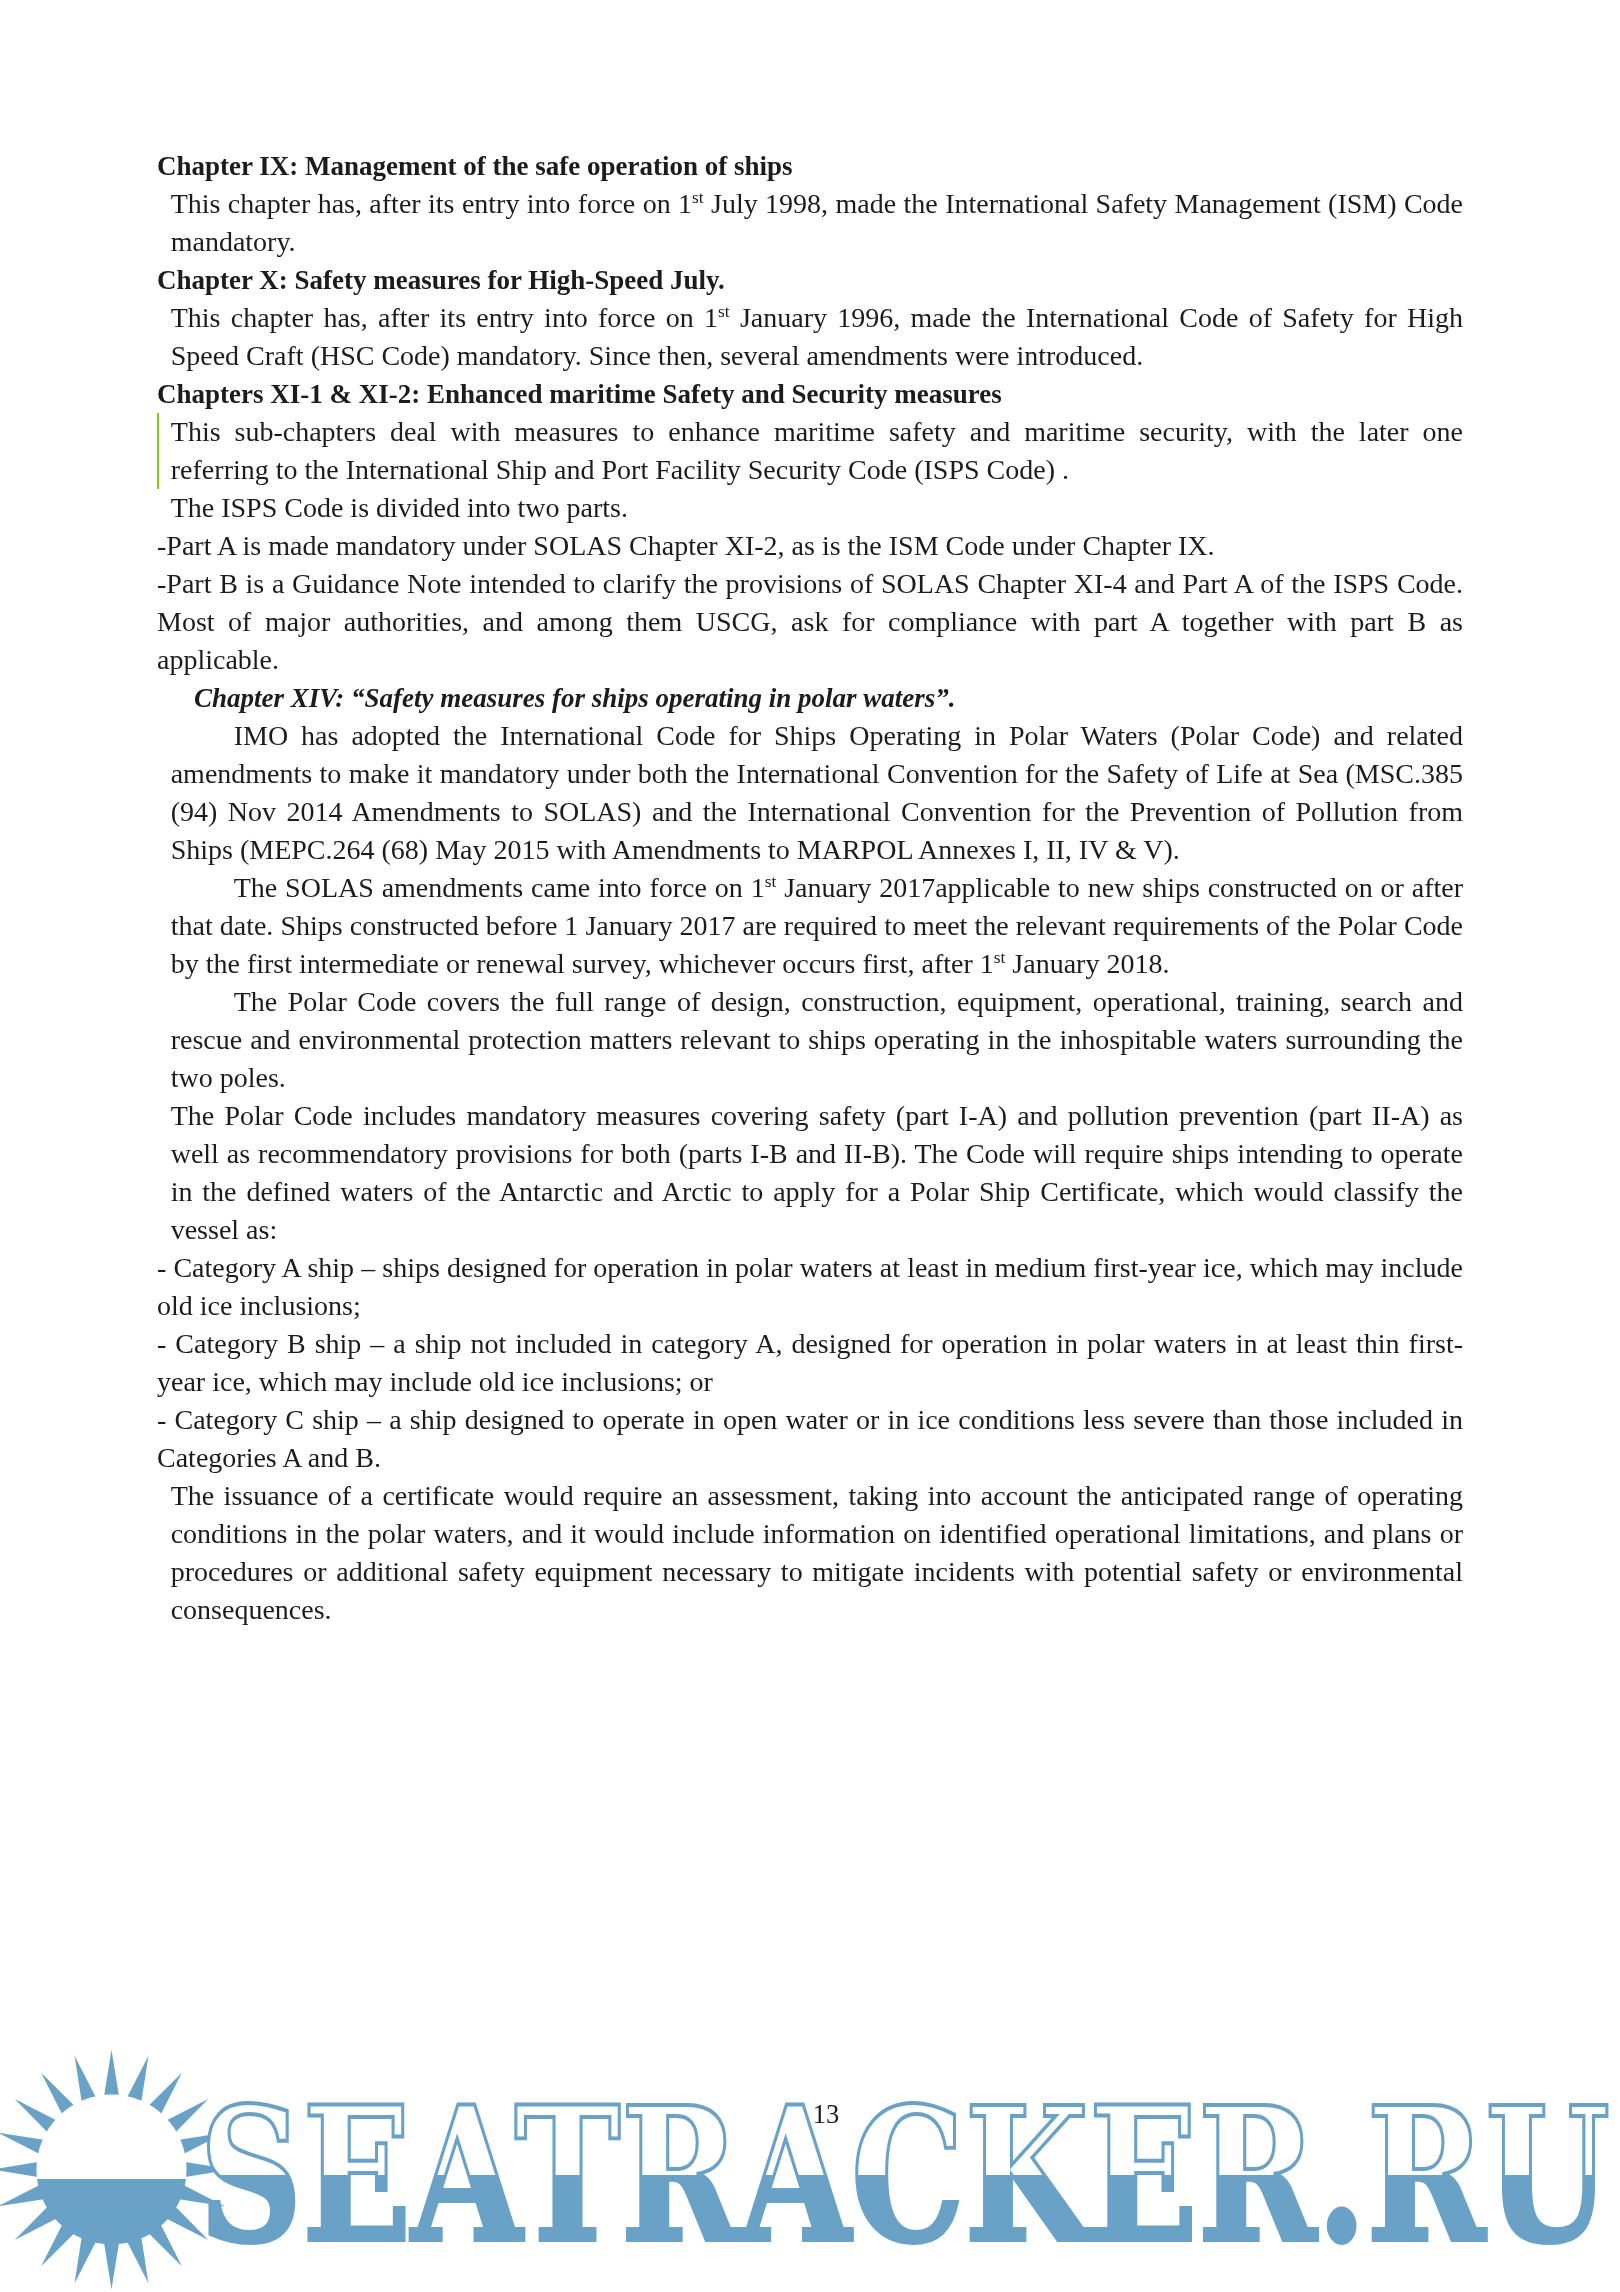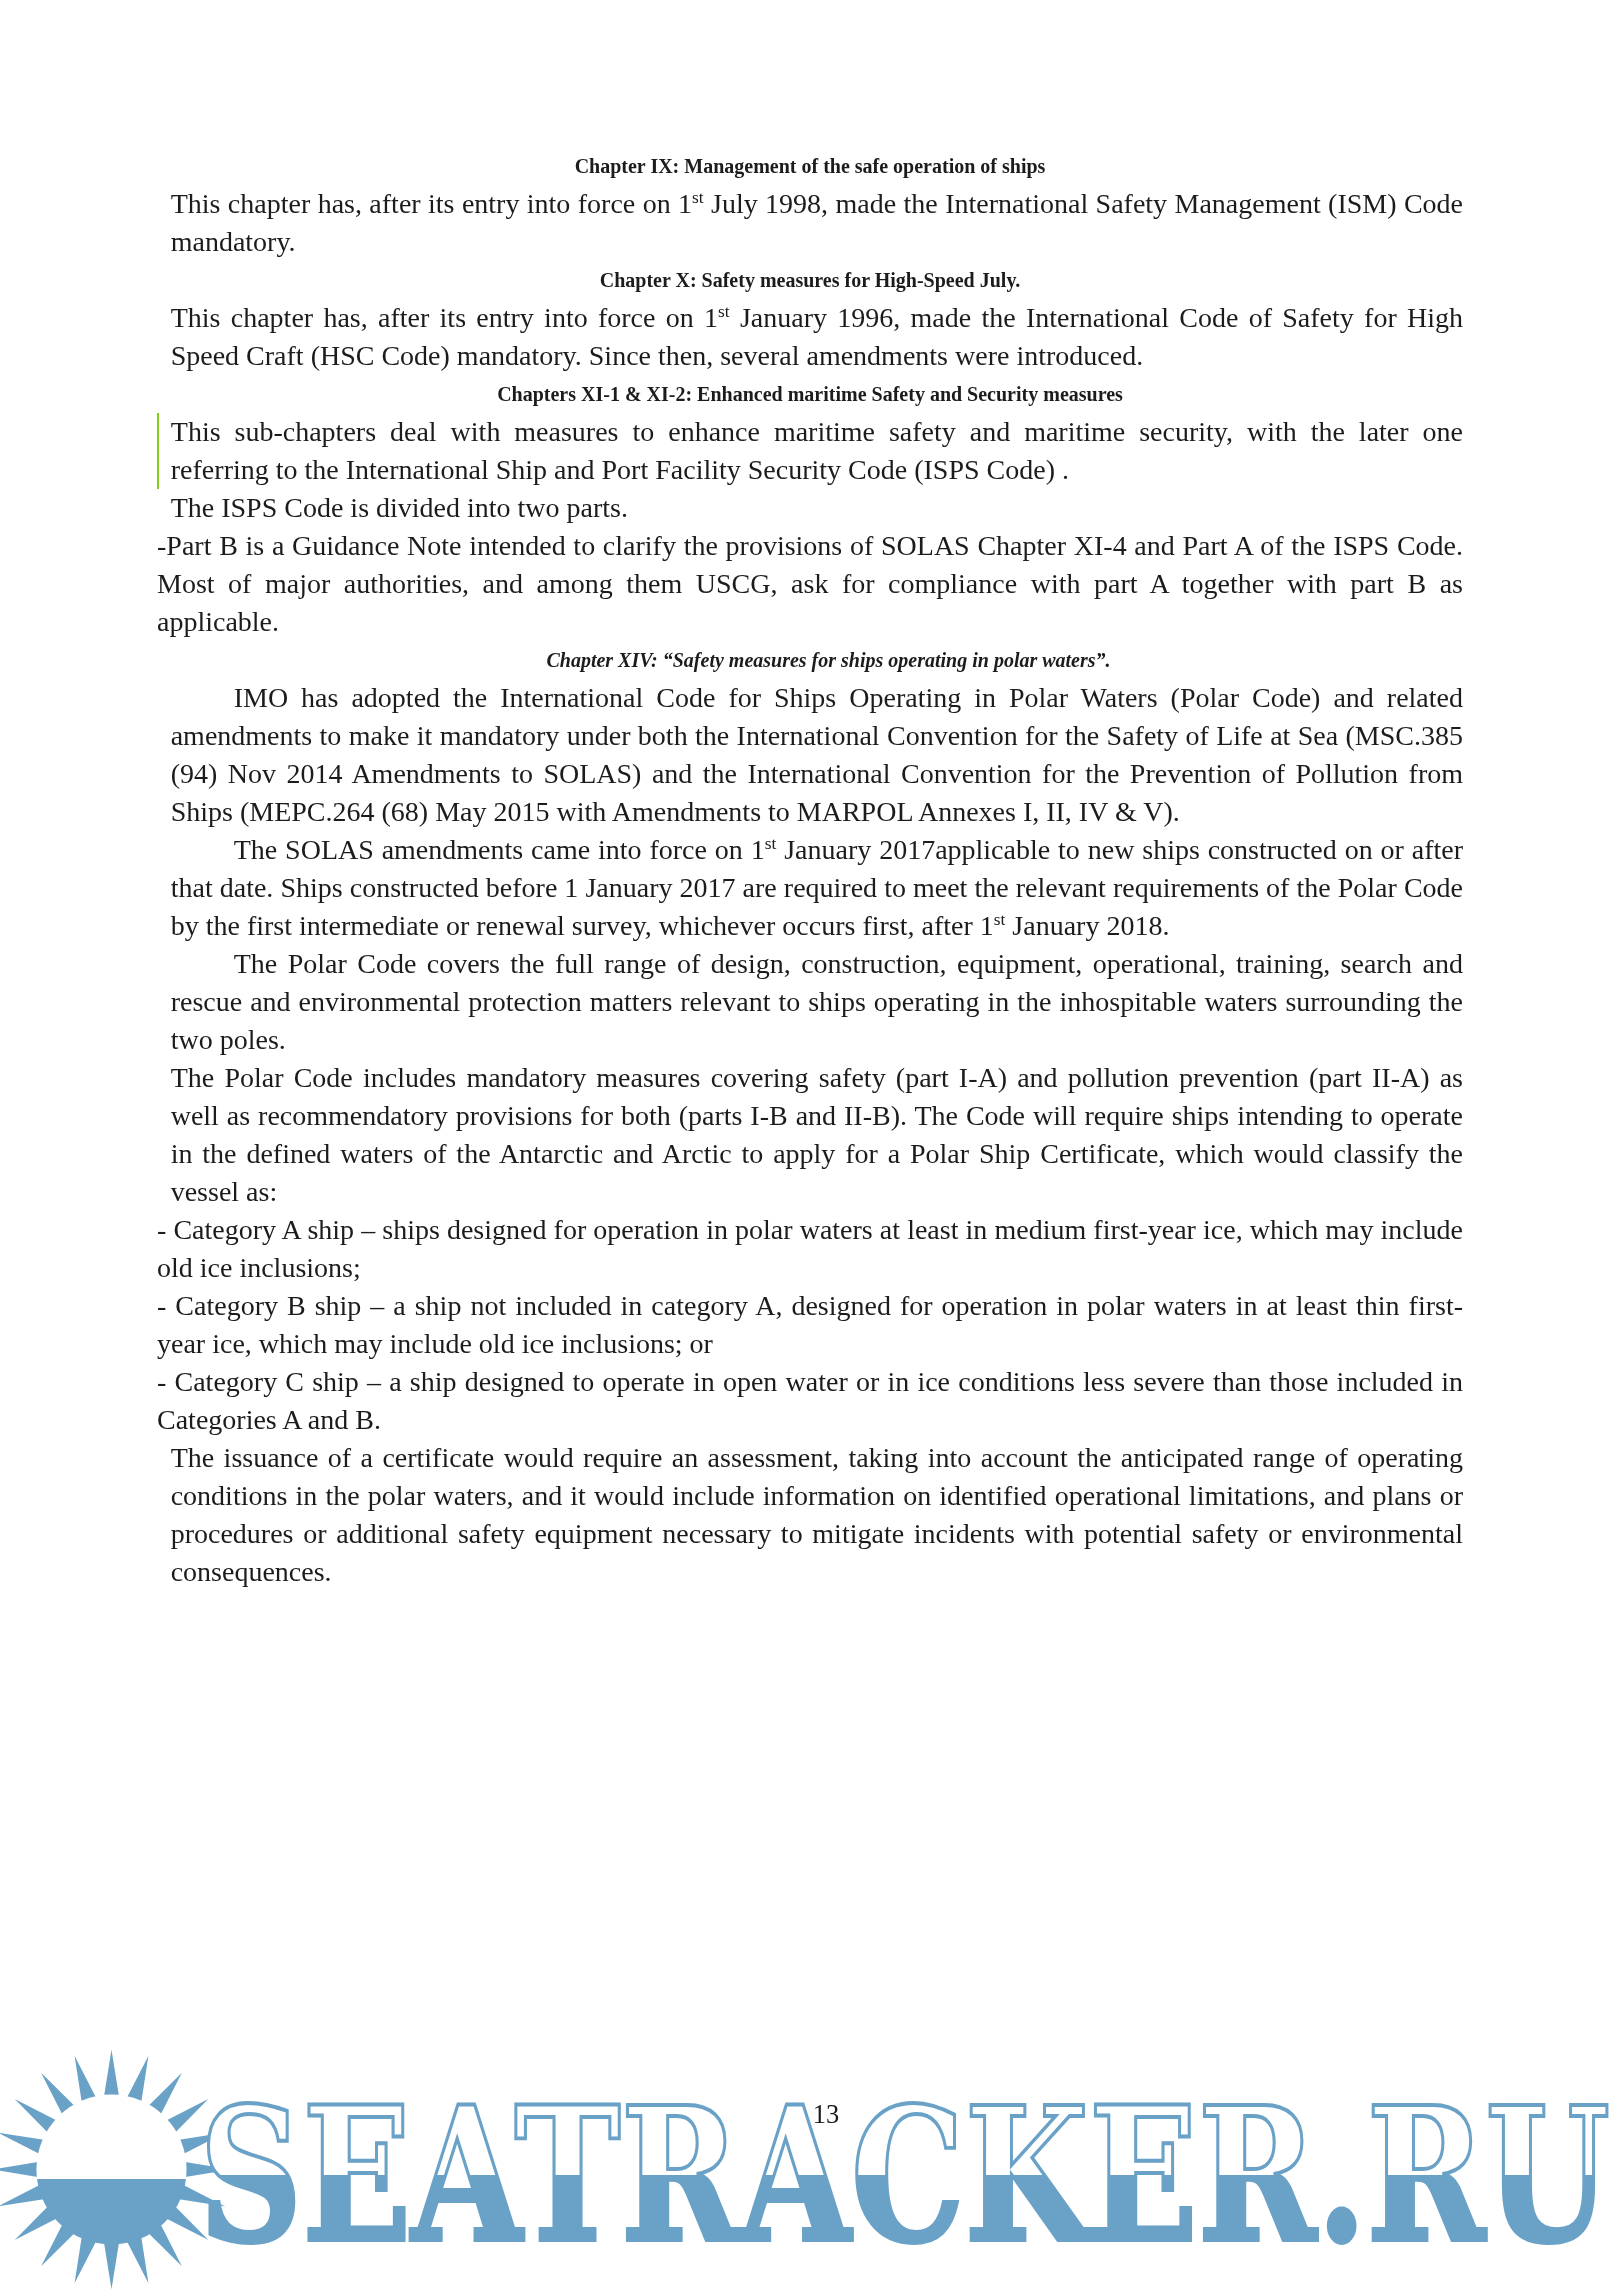--- a/index.html
+++ b/index.html
@@ -4,21 +4,21 @@
 <style>
   html,body{margin:0;padding:0;}
   body{
     width:1620px;height:2293px;position:relative;background:#ffffff;
     font-family:"Liberation Serif","DejaVu Serif",serif;color:#1c1c1c;overflow:hidden;
   }
   .content{
     position:absolute;left:157px;top:147px;width:1306px;
     font-size:28px;line-height:38px;z-index:1;
   }
-  .content h2{font-size:20px;margin:0;font-weight:bold;text-align:center;}
+  .content h2{font-size:27px;margin:0;font-weight:bold;text-align:left;}
   .content h2.italic{font-style:italic;padding-left:37px;}
   .content p{margin:0;text-align:justify;}
   .indented{padding-left:13.7px;}
   .changebar{border-left:2px solid #84cc16;padding-left:11.8px;margin-left:2px;}
   .bullet{margin-left:76px;}
   .first-indent{text-indent:63px;}
   .gap-lg{margin-top:47px;}
   .gap-md{margin-top:33px;}
   .gap-ch14{margin-top:45px;}
   .gap-after-h{margin-top:31px;}
@@ -42,20 +42,21 @@
     <h2>Chapter IX: Management of the safe operation of ships</h2>
     <p class="indented"><span>This chapter has, after its entry into force on 1</span><sup>st</sup><span> July 1998, made the International Safety Management (ISM) Code mandatory.</span></p>
 
     <h2 class="gap-lg">Chapter X: Safety measures for High-Speed July.</h2>
     <p class="indented"><span>This chapter has, after its entry into force on 1</span><sup>st</sup><span> January 1996, made the International Code of Safety for High Speed Craft (HSC Code) mandatory. Since then, several amendments were introduced.</span></p>
 
     <h2 class="gap-lg">Chapters XI-1 &amp; XI-2: Enhanced maritime Safety and Security measures</h2>
     <p class="changebar">This sub-chapters deal with measures to enhance maritime safety and maritime security, with the later one referring to the International Ship and Port Facility Security Code (ISPS Code) .</p>
 
     <p class="indented gap-md">The ISPS Code is divided into two parts.</p>
+    <p class="bullet">-Part A is made mandatory under SOLAS Chapter XI-2, as is the ISM Code under Chapter IX.</p>
     <p class="bullet">-Part B is a Guidance Note intended to clarify the provisions of SOLAS Chapter XI-4 and Part A of the ISPS Code. Most of major authorities, and among them USCG, ask for compliance with part A together with part B as applicable.</p>
 
     <h2 class="italic gap-ch14">Chapter XIV: “Safety measures for ships operating in polar waters”.</h2>
 
     <p class="indented first-indent gap-after-h">IMO has adopted the International Code for Ships Operating in Polar Waters (Polar Code) and related amendments to make it mandatory under both the International Convention for the Safety of Life at Sea (MSC.385 (94) Nov 2014 Amendments to SOLAS) and the International Convention for the Prevention of Pollution from Ships (MEPC.264 (68) May 2015 with Amendments to MARPOL Annexes I, II, IV &amp; V).</p>
     <p class="indented first-indent"><span>The SOLAS amendments came into force on 1</span><sup>st</sup><span> January 2017applicable to new ships constructed on or after that date. Ships constructed before 1 January 2017 are required to meet the relevant requirements of the Polar Code by the first intermediate or renewal survey, whichever occurs first, after 1</span><sup>st</sup><span> January 2018.</span></p>
     <p class="indented first-indent">The Polar Code covers the full range of design, construction, equipment, operational, training, search and rescue and environmental protection matters relevant to ships operating in the inhospitable waters surrounding the two poles.</p>
     <p class="indented">The Polar Code includes mandatory measures covering safety (part I-A) and pollution prevention (part II-A) as well as recommendatory provisions for both (parts I-B and II-B). The Code will require ships intending to operate in the defined waters of the Antarctic and Arctic to apply for a Polar Ship Certificate, which would classify the vessel as:</p>
     <p class="bullet">- Category A ship – ships designed for operation in polar waters at least in medium first-year ice, which may include old ice inclusions;</p>
     <p class="bullet">- Category B ship – a ship not included in category A, designed for operation in polar waters in at least thin first-year ice, which may include old ice inclusions; or</p>

